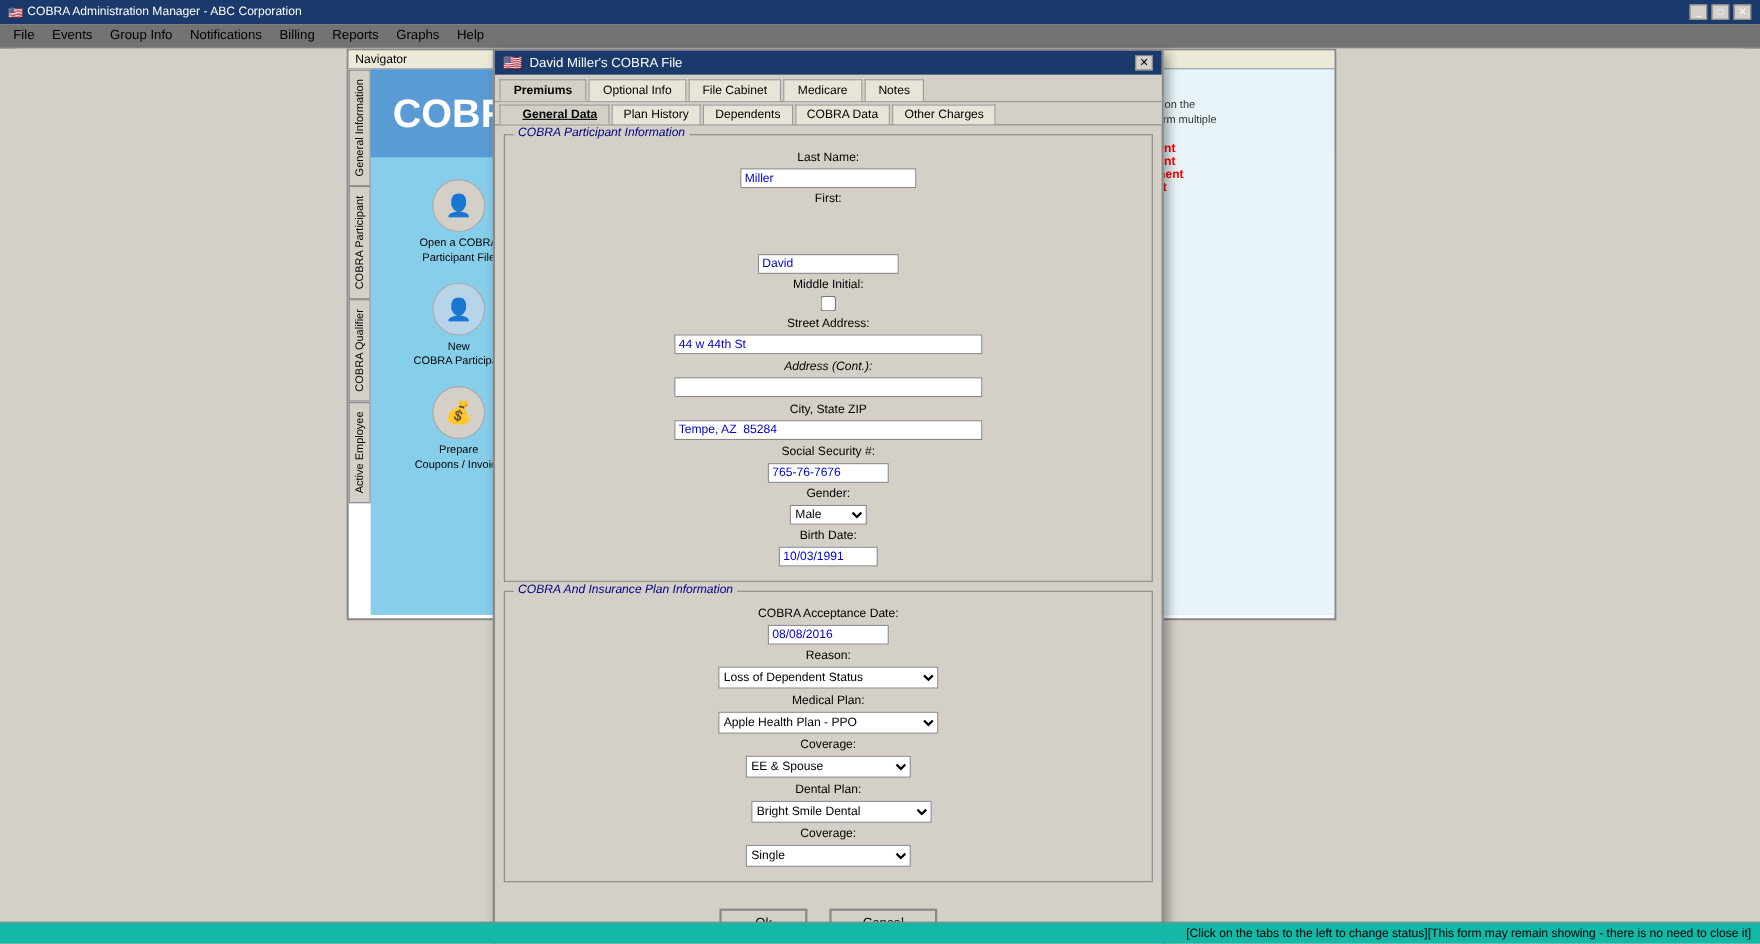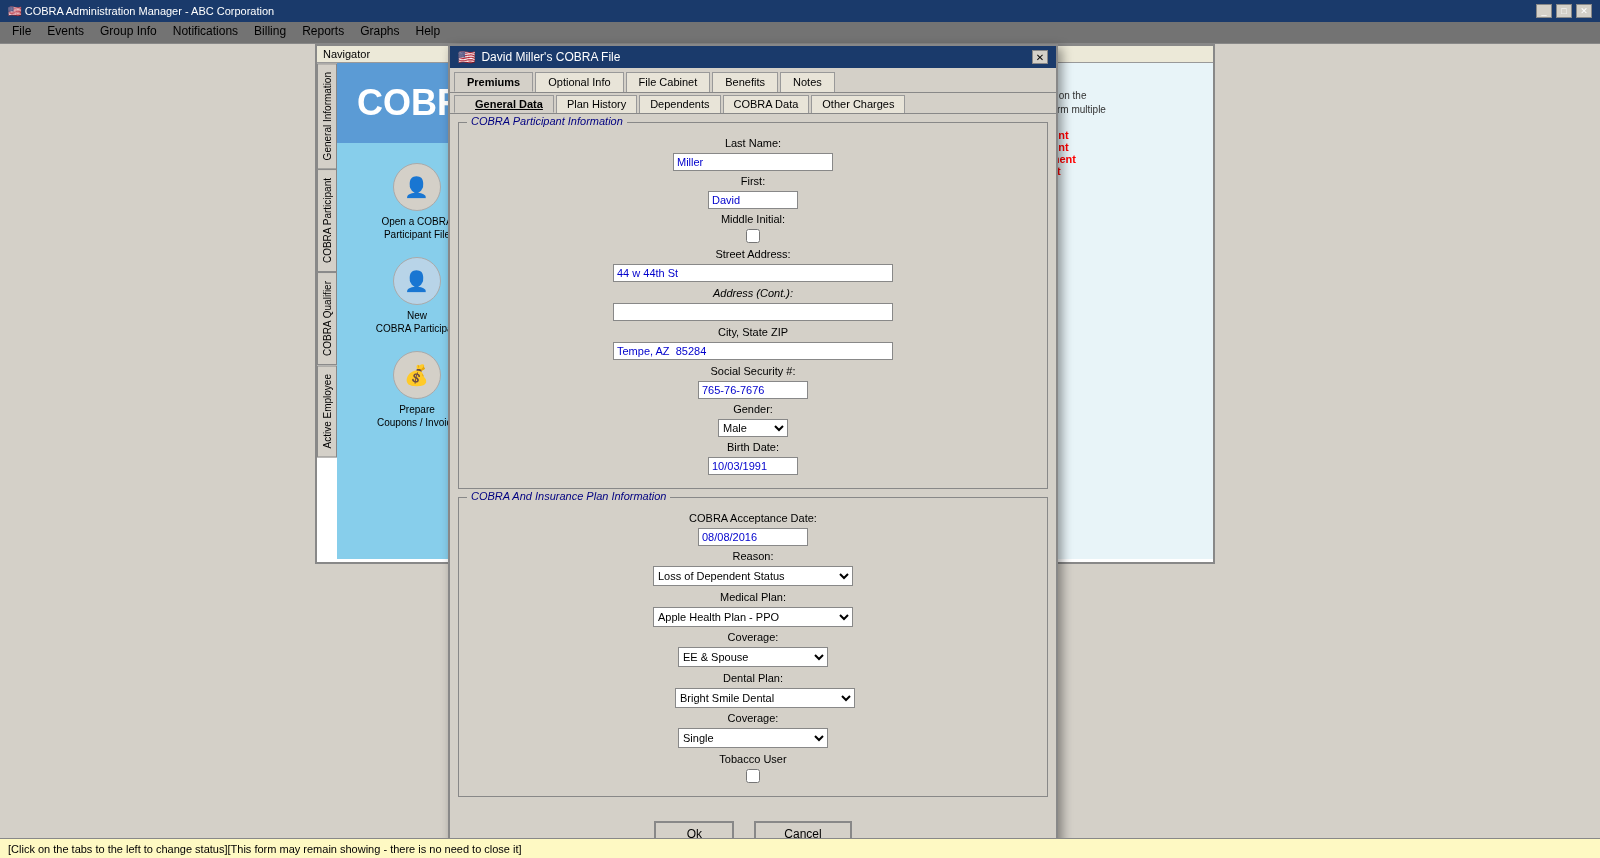--- a/index.html
+++ b/index.html
@@ -184,28 +184,28 @@
       color: red;
       font-size: 11px;
       font-weight: bold;
     }
 
     
     .status-bar {
       position: absolute;
       bottom: 0;
       left: 0; right: 0;
-      background: #fef9c3;
+      background: #14b8a6;
       border-top: 1px solid #888;
       height: 20px;
       display: flex;
       align-items: center;
       padding: 0 8px;
       font-size: 11px;
-      justify-content: flex-start;
+      justify-content: flex-end;
     }
 
     .modal {
       position: absolute;
       left: 448px;
       top: 0px;
       width: 610px;
       background: #d4d0c8;
       border: 2px solid #888;
       box-shadow: 4px 4px 10px rgba(0,0,0,0.4);
@@ -453,21 +453,21 @@
     <div class="modal-title-bar">
       <span class="flag-icon">🇺🇸</span>
       <span>David Miller's COBRA File</span>
       <div class="modal-close-btn">✕</div>
     </div>
 
     <div class="tabs-row">
       <div class="tab active">Premiums</div>
       <div class="tab">Optional Info</div>
       <div class="tab">File Cabinet</div>
-      <div class="tab">Benefits</div>
+      <div class="tab">Medicare</div>
       <div class="tab">Notes</div>
     </div>
 
     <div class="tabs-row2">
       <div class="tab2 active">General Data</div>
       <div class="tab2">Plan History</div>
       <div class="tab2">Dependents</div>
       <div class="tab2">COBRA Data</div>
       <div class="tab2">Other Charges</div>
     </div>
@@ -475,21 +475,21 @@
     <div class="modal-body">
 
       <div class="section-box">
         <div class="section-label">COBRA Participant Information</div>
         <div style="height:10px;"></div>
 
         <div class="form-row">
           <span class="form-label">Last Name:</span>
           <input class="form-input form-input-blue" type="text" style="width: 160px;" value="Miller">
           <span class="form-label">First:</span>
-          <input class="form-input form-input-blue" type="text" style="width: 90px;" value="David">
+          <input class="form-input form-input-blue" type="text" style="width: 128px; margin-top: 40px;" value="David">
           <span class="form-label">Middle Initial:</span>
           <input class="form-input checkbox-input" type="checkbox" style="">
         </div>
 
         <div class="form-row">
           <span class="form-label">Street Address:</span>
           <input class="form-input form-input-blue" type="text" style="width: 280px;" value="44 w 44th St">
         </div>
 
         <div class="form-row">
@@ -534,33 +534,29 @@
             <option>Apple Health Plan - PPO</option>
           </select>
           <span class="form-label">Coverage:</span>
           <select class="dropdown-select" style="width:150px;">
             <option>EE &amp; Spouse</option>
           </select>
         </div>
 
         <div class="form-row">
           <span class="form-label">Dental Plan:</span>
-          <select class="dropdown-select" style="width:180px; margin-left:24px;">
+          <select class="dropdown-select" style="width:164px; margin-left:24px;">
             <option>Bright Smile Dental</option>
           </select>
           <span class="form-label">Coverage:</span>
           <select class="dropdown-select" style="width:150px;">
             <option>Single</option>
           </select>
         </div>
 
-        <div class="form-row" style="justify-content:flex-end;">
-          <span class="form-label">Tobacco User</span>
-          <input type="checkbox" class="checkbox-input" style="">
-        </div>
       </div>
 
 
     </div>
 
     <div class="btn-row">
       <button class="btn">Ok</button>
       <button class="btn">Cancel</button>
     </div>
   </div>

